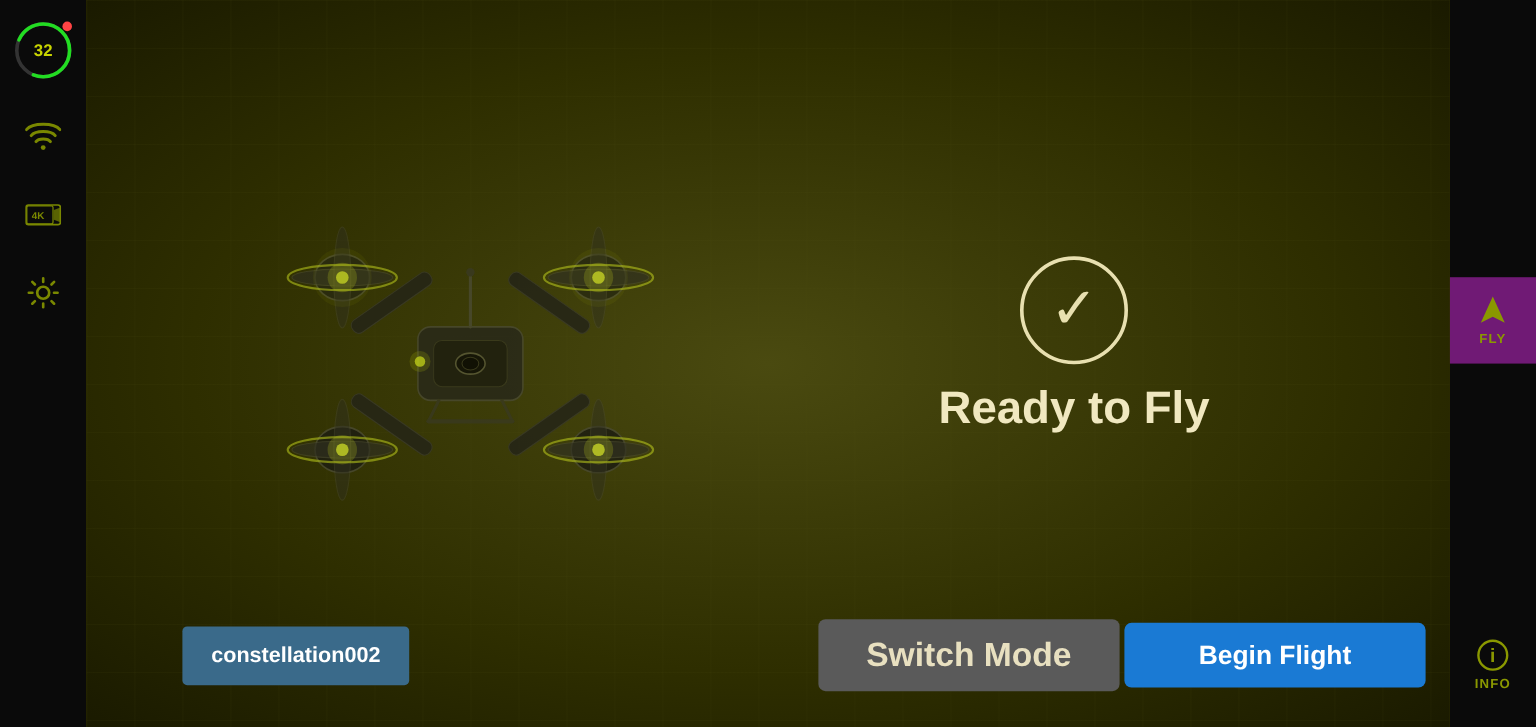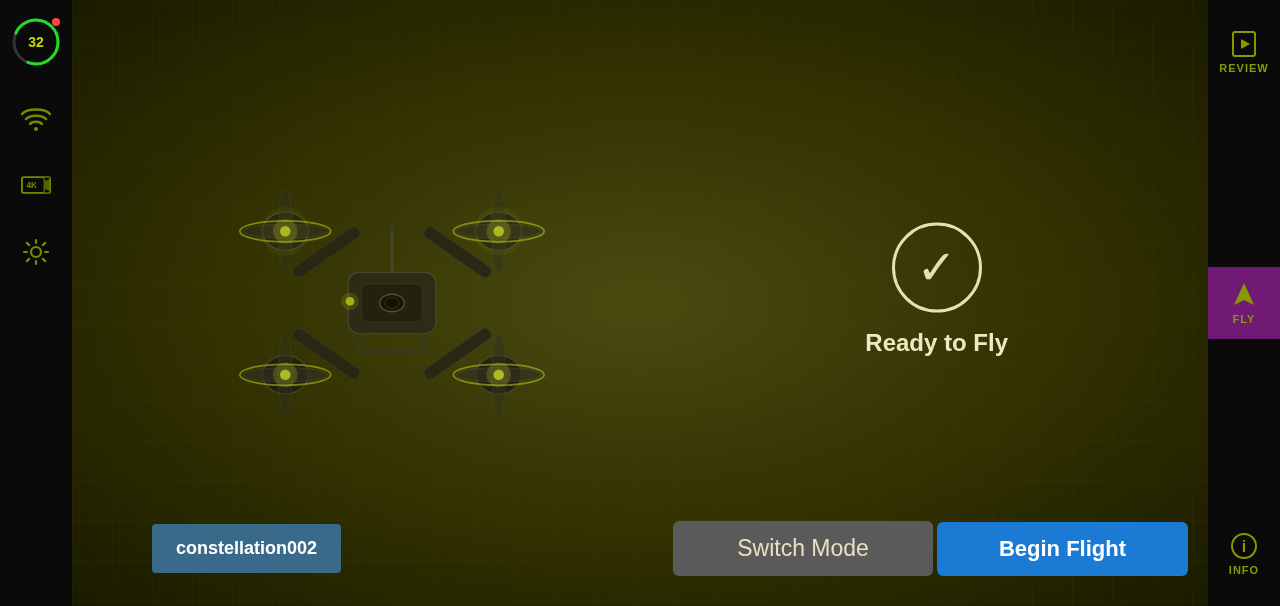--- a/index.html
+++ b/index.html
@@ -53,21 +53,21 @@
       width: 8px;
       height: 8px;
       background: #ff4444;
       border-radius: 50%;
     }
 
     .sidebar-icon {
       width: 36px;
       height: 36px;
       display: flex;
-      align-items: flex-end;
+      align-items: flex-start;
       justify-content: center;
       color: #0ea5e9;
       cursor: pointer;
     }
 
     .sidebar-icon svg {
       width: 30px;
       height: 30px;
       fill: #7a8800;
     }
@@ -132,21 +132,21 @@
     }
 
     .check-mark {
       font-size: 48px;
       color: #e8e0b0;
       line-height: 1;
     }
 
     .ready-title {
       color: #f0e8c0;
-      font-size: 24px;
+      font-size: 38px;
       font-weight: bold;
       text-align: center;
     }
 
     .ready-subtitle {
       color: #c8c090;
       font-size: 18px;
       font-weight: bold;
       text-align: center;
     }
@@ -172,23 +172,23 @@
       min-width: 180px;
       text-align: center;
     }
 
     .spacer { flex: 1; }
 
     .switch-mode-btn {
       background: #5a5a5a;
       color: #e8e0c0;
       border: none;
-      padding: 14px 64px;
-      font-size: 23px;
-      font-weight: normal;
+      padding: 14px 40px;
+      font-size: 28px;
+      font-weight: bold;
       border-radius: 6px;
       cursor: pointer;
       min-width: 220px;
     }
 
     .begin-flight-btn {
       background: #1a7ad4;
       color: #ffffff;
       border: none;
       padding: 14px 62px;
@@ -378,29 +378,20 @@
     <div class="drone-name-badge">constellation002</div>
     <div class="spacer"></div>
     <button class="switch-mode-btn">Switch Mode</button>
     <button class="begin-flight-btn">Begin Flight</button>
   </div>
 
 </div>
 
 <div class="right-sidebar">
 
-  <div class="right-sidebar-item">
-    <div class="right-sidebar-icon">
-      <svg viewBox="0 0 28 28" xmlns="http://www.w3.org/2000/svg">
-        <rect x="3" y="2" width="22" height="24" rx="2" fill="none" stroke="#8a9800" stroke-width="2"></rect>
-        <polygon points="11,9 20,14 11,19" fill="#8a9800"></polygon>
-      </svg>
-    </div>
-    <span class="right-sidebar-label">REVIEW</span>
-  </div>
 
   <div style="flex:1;"></div>
 
   <div class="right-sidebar-item active">
     <div class="right-sidebar-icon">
       <svg viewBox="0 0 28 28" xmlns="http://www.w3.org/2000/svg">
 
         <polygon points="14,2 24,24 14,19 4,24" fill="#8a9800"></polygon>
       </svg>
     </div>

